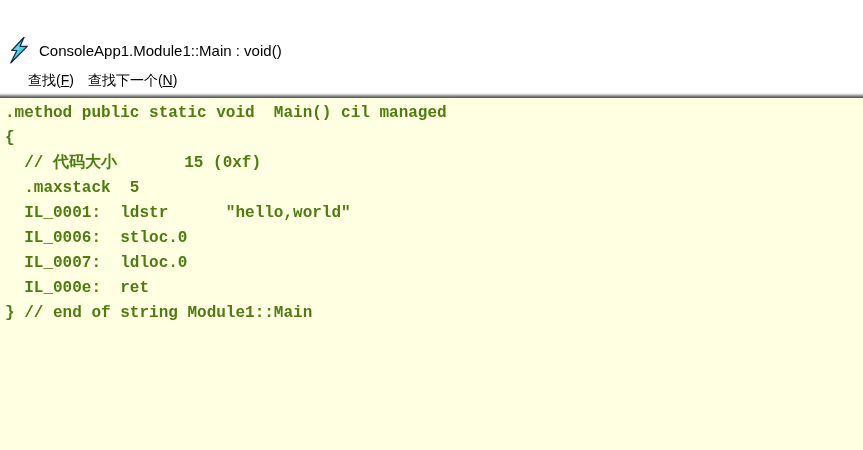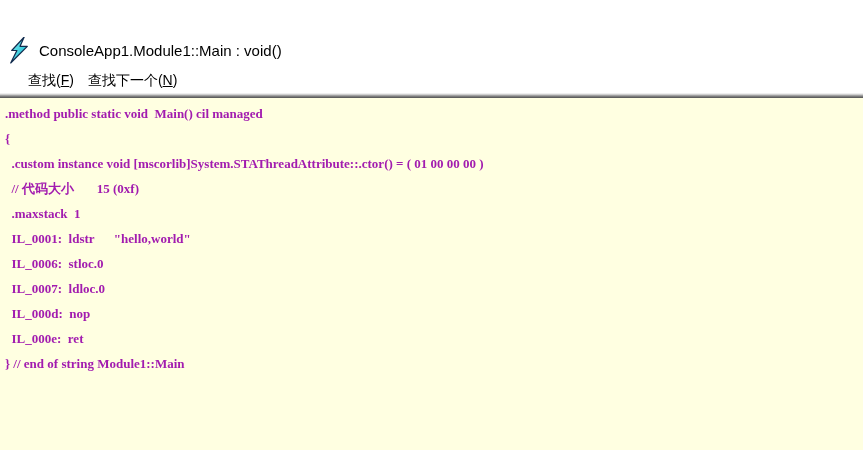--- a/index.html
+++ b/index.html
@@ -61,26 +61,26 @@
   
   .code-area {
     background: #ffffe1;
     height: 384px;
     box-sizing: border-box;
     padding: 3px 0 0 5px;
     overflow: hidden;
     cursor: text;
   }
   .code-line {
-    font-family: Liberation Serif, serif;
+    font-family: Liberation Mono, monospace;
     font-weight: bold;
-    font-size: 13px;
+    font-size: 16px;
     line-height: 25px;
     height: 25px;
-    color: #a21caf;
+    color: #4d7c0f;
     white-space: pre;
   }
 </style>
 </head>
 <body>
 
 <div class="window">
 
   <div class="titlebar">
     <svg class="app-icon" viewBox="0 0 20 26" aria-hidden="true">
@@ -98,24 +98,22 @@
   <div class="menubar">
     <span class="menu-item"><span>查找(</span><span class="mnemonic">F</span><span>)</span></span>
     <span class="menu-item"><span>查找下一个(</span><span class="mnemonic">N</span><span>)</span></span>
   </div>
 
   <div class="client-border"></div>
 
   <div class="code-area">
     <div class="code-line">.method public static void  Main() cil managed</div>
     <div class="code-line">{</div>
-    <div class="code-line">  .custom instance void [mscorlib]System.STAThreadAttribute::.ctor() = ( 01 00 00 00 ) </div>
     <div class="code-line">  // 代码大小       15 (0xf)</div>
-    <div class="code-line">  .maxstack  1</div>
+    <div class="code-line">  .maxstack  5</div>
     <div class="code-line">  IL_0001:  ldstr      "hello,world"</div>
     <div class="code-line">  IL_0006:  stloc.0</div>
     <div class="code-line">  IL_0007:  ldloc.0</div>
-    <div class="code-line">  IL_000d:  nop</div>
     <div class="code-line">  IL_000e:  ret</div>
     <div class="code-line">} // end of string Module1::Main</div>
   </div>
 
 </div>
 
 </body></html>

